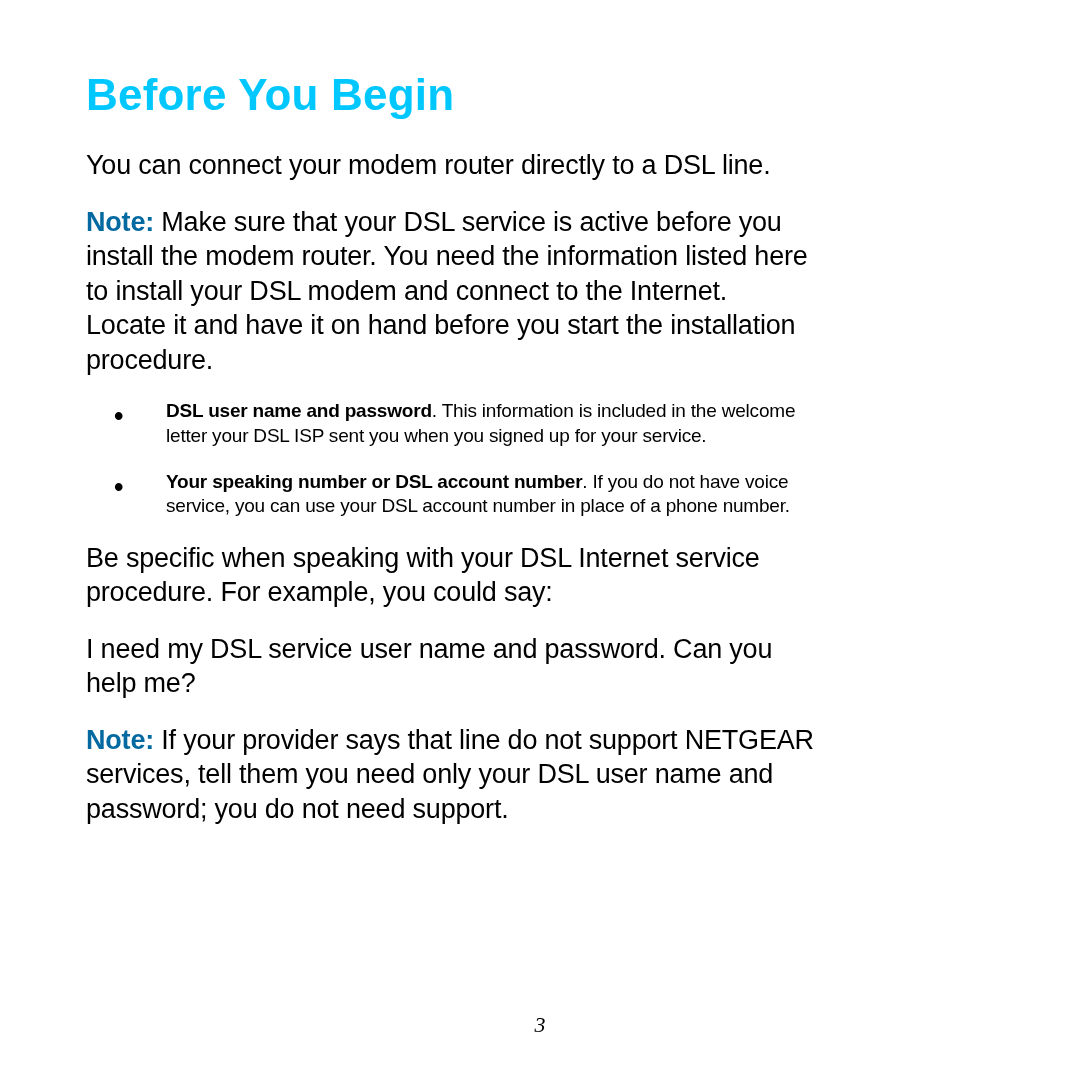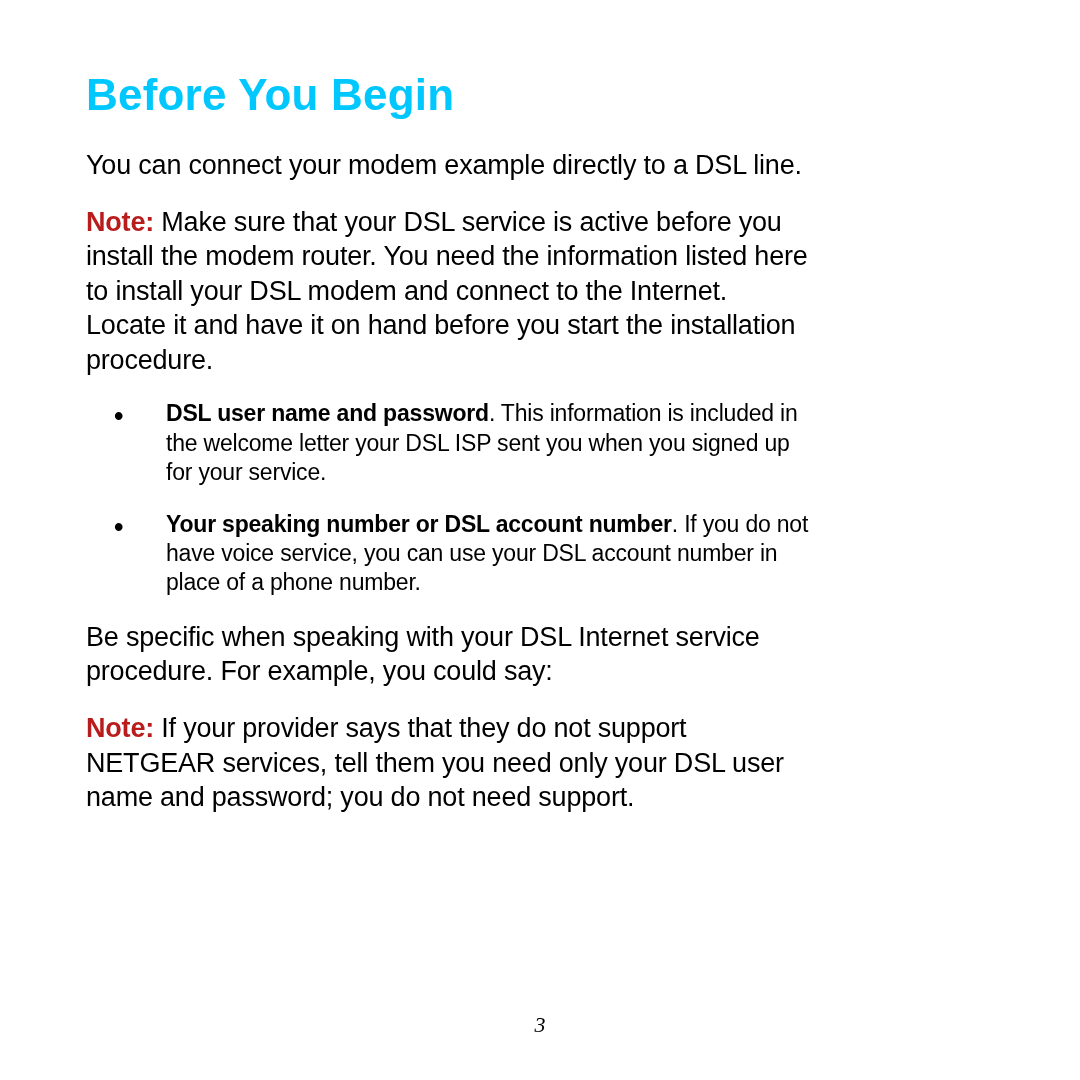--- a/index.html
+++ b/index.html
@@ -25,30 +25,30 @@
     margin: 0 0 28px 0;
     letter-spacing: 0.2px;
   }
   p {
     font-size: 27px;
     line-height: 1.28;
     margin: 0 0 22px 0;
     letter-spacing: -0.2px;
   }
   .note-label {
-    color: #b91c1c;
+    color: #0369a1;
     font-weight: bold;
   }
   ul.bullets {
     list-style: none;
     padding: 0;
     margin: 0 0 22px 0;
   }
   ul.bullets li {
-    font-size: 23px;
+    font-size: 19px;
     line-height: 1.28;
     padding-left: 80px;
     position: relative;
     margin-bottom: 22px;
     letter-spacing: -0.2px;
   }
   ul.bullets li::before {
     content: "•";
     position: absolute;
     left: 28px;
@@ -70,38 +70,39 @@
     font-family: "Times New Roman", Times, serif;
   }
 </style>
 </head>
 <body>
 
 <div class="page">
 
   <h1 class="title">Before You Begin</h1>
 
-  <p>You can connect your modem example directly to a DSL line.</p>
+  <p>You can connect your modem router directly to a DSL line.</p>
 
   <p>
     <span class="note-label">Note:</span><span>  Make sure that your DSL service is active before you install the modem router. You need the information listed here to install your DSL modem and connect to the Internet. Locate it and have it on hand before you start the installation procedure.</span>
   </p>
 
   <ul class="bullets">
     <li>
       <span class="bold">DSL user name and password</span><span>. This information is included in the welcome letter your DSL ISP sent you when you signed up for your service.</span>
     </li>
     <li>
       <span class="bold">Your speaking number or DSL account number</span><span>. If you do not have voice service, you can use your DSL account number in place of a phone number.</span>
     </li>
   </ul>
 
 
   <p>Be specific when speaking with your DSL Internet service procedure. For example, you could say:</p>
 
+  <p>I need my DSL service user name and password. Can you help me?</p>
 
   <p>
-    <span class="note-label">Note:</span><span>  If your provider says that they do not support NETGEAR services, tell them you need only your DSL user name and password; you do not need support.</span>
+    <span class="note-label">Note:</span><span>  If your provider says that line do not support NETGEAR services, tell them you need only your DSL user name and password; you do not need support.</span>
   </p>
 
   <div class="page-number">3</div>
 
 </div>
 
 </body></html>

